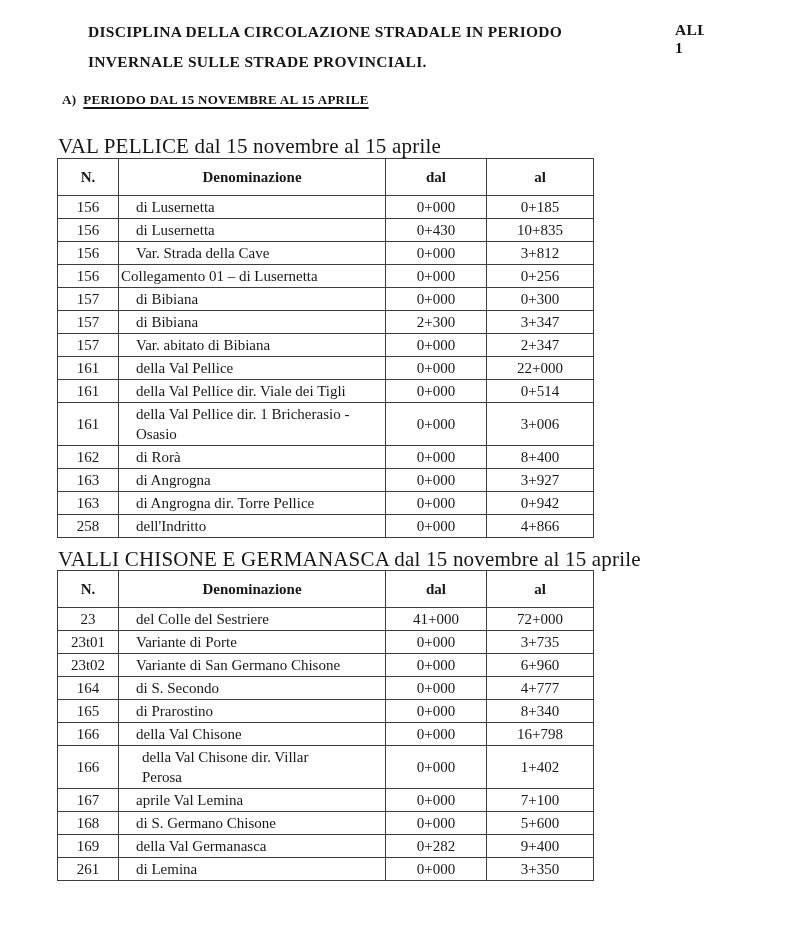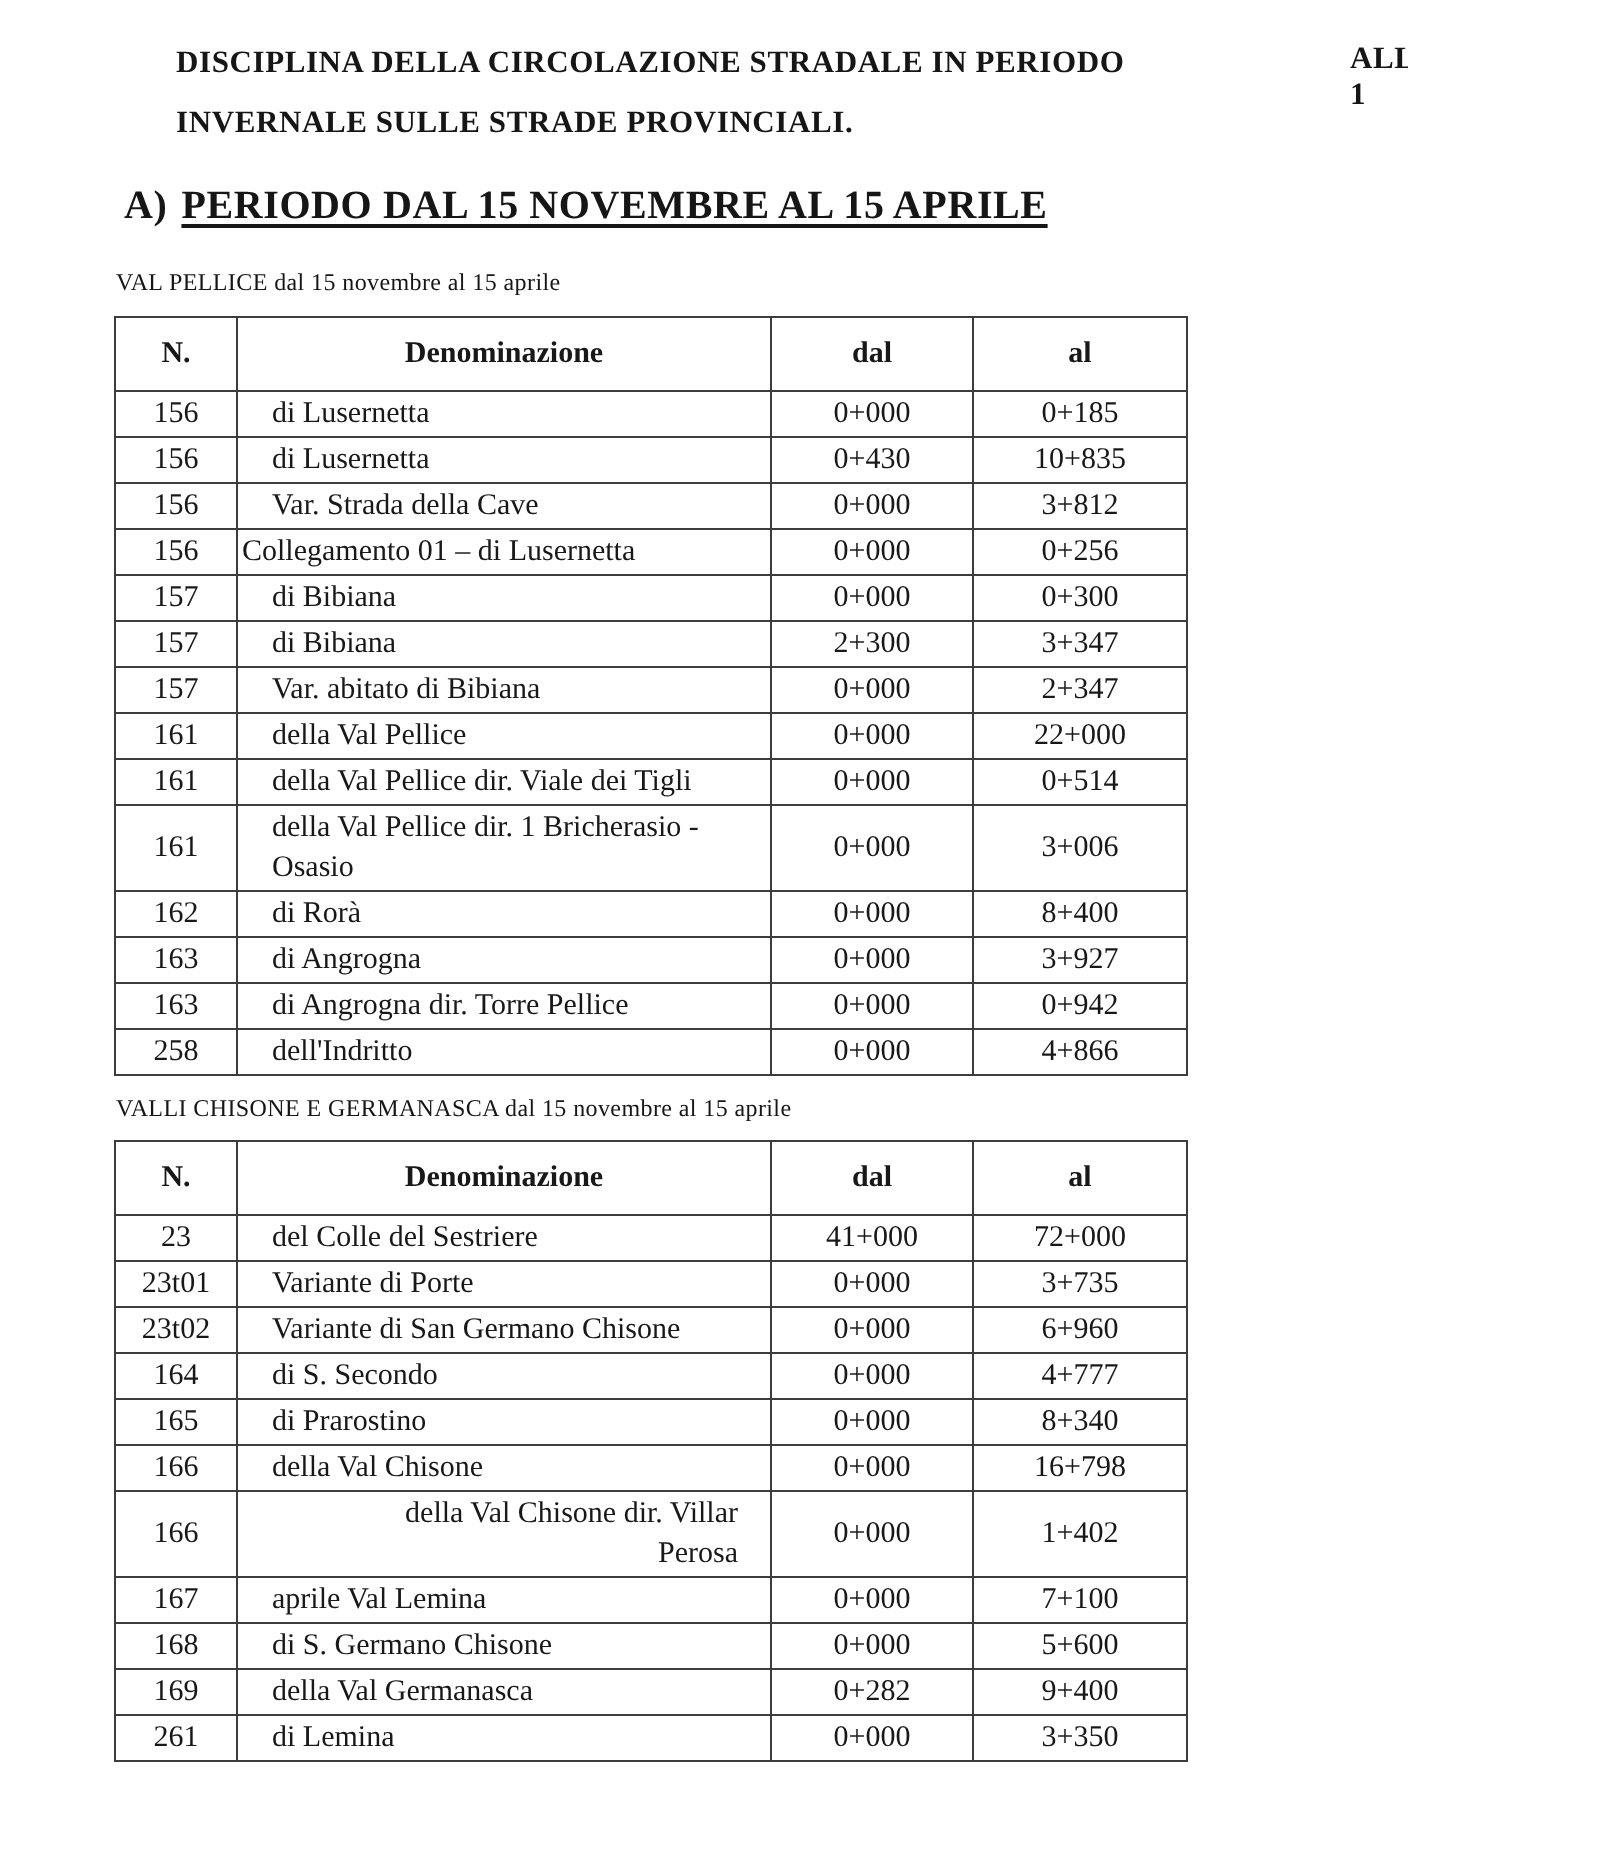--- a/index.html
+++ b/index.html
@@ -29,33 +29,33 @@
     top: 21px;
     font-weight: bold;
     font-size: 15.5px;
     letter-spacing: 0.3px;
   }
   .section-heading {
     position: absolute;
     left: 62px;
     top: 92px;
     font-weight: bold;
-    font-size: 20px;
+    font-size: 13px;
     letter-spacing: 0.3px;
   }
   .section-heading .underlined {
     text-decoration: underline;
     text-decoration-thickness: 1.5px;
     text-underline-offset: 3px;
     margin-left: 7px;
   }
   .table-caption {
     position: absolute;
     left: 58px;
-    font-size: 12px;
+    font-size: 21px;
     letter-spacing: 0.2px;
     font-family: Liberation Serif, serif;
   }
   #caption-0 { top: 134px; }
   #caption-1 { top: 547px; }
   table.roads {
     position: absolute;
     left: 57px;
     width: 536px;
     border-collapse: collapse;
@@ -81,21 +81,21 @@
     line-height: 20px;
   }
   .roads td.den {
     text-align: left;
     white-space: pre-line;
     padding-right: 16px;
     padding-top: 1px;
     padding-bottom: 1px;
   }
   .roads td.den.normal { padding-left: 17px; }
-  .roads td.den.extra  { padding-left: 23px; text-align: right; }
+  .roads td.den.extra  { padding-left: 23px; }
   .roads td.den.flush  { padding-left: 2px; }
 </style>
 </head>
 <body>
 
 <div class="page">
 
   <div class="doc-title">
     <div>DISCIPLINA DELLA CIRCOLAZIONE STRADALE IN PERIODO</div>
     <div>INVERNALE SULLE STRADE PROVINCIALI.</div>

